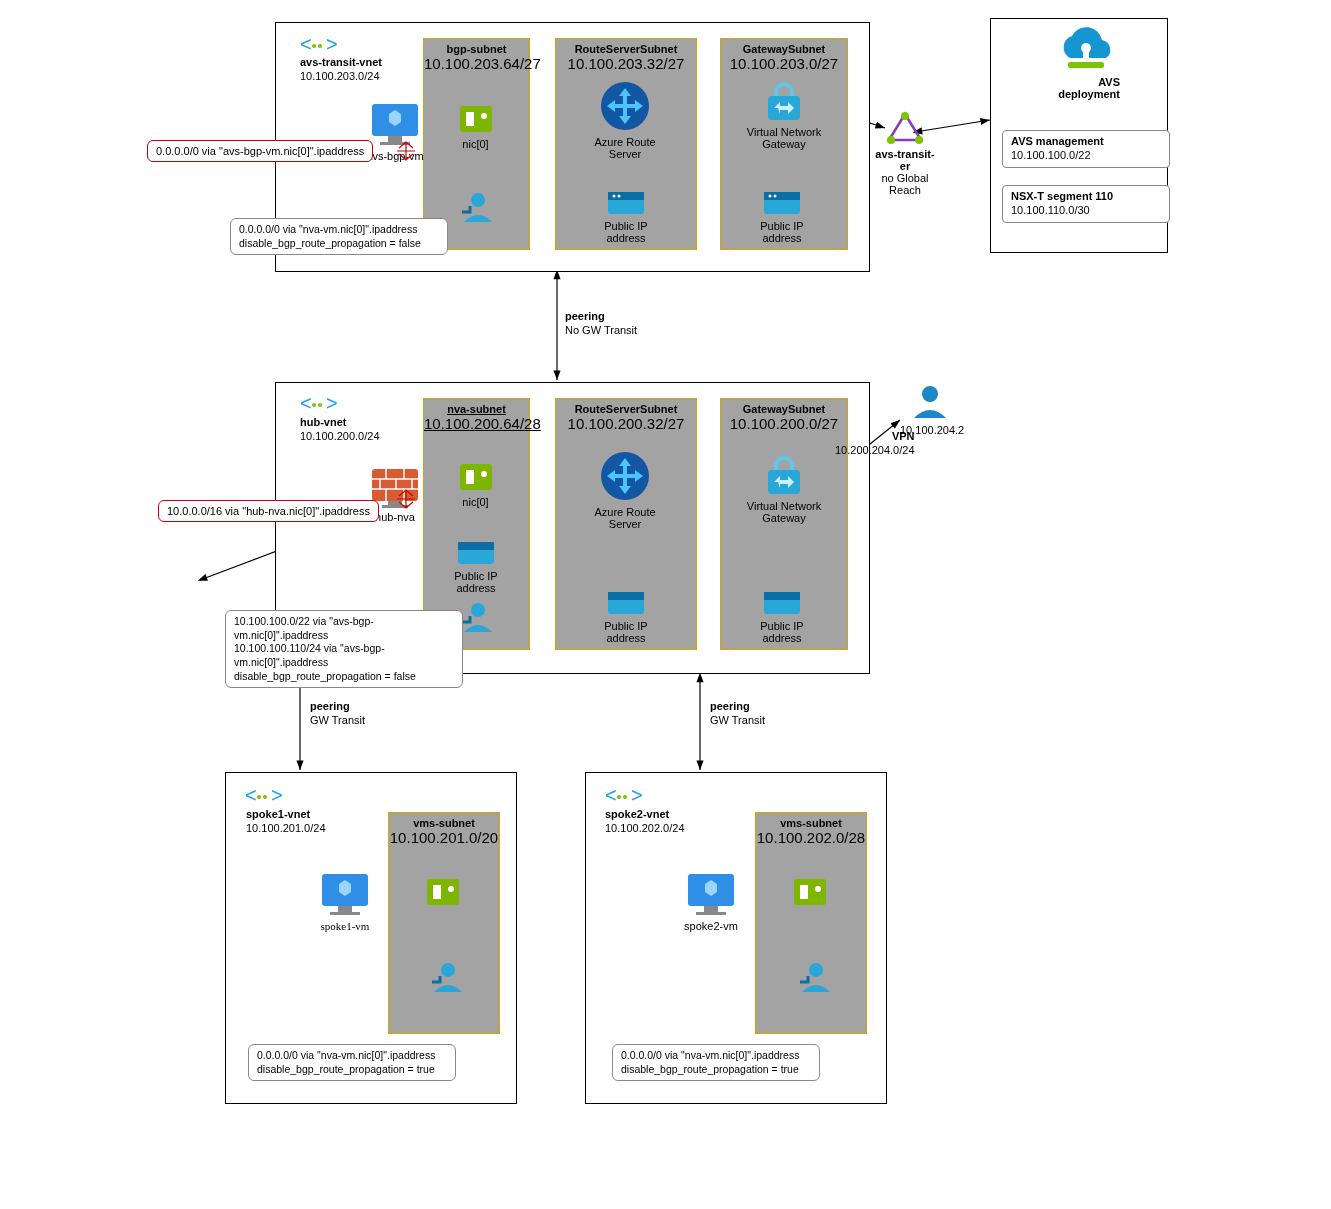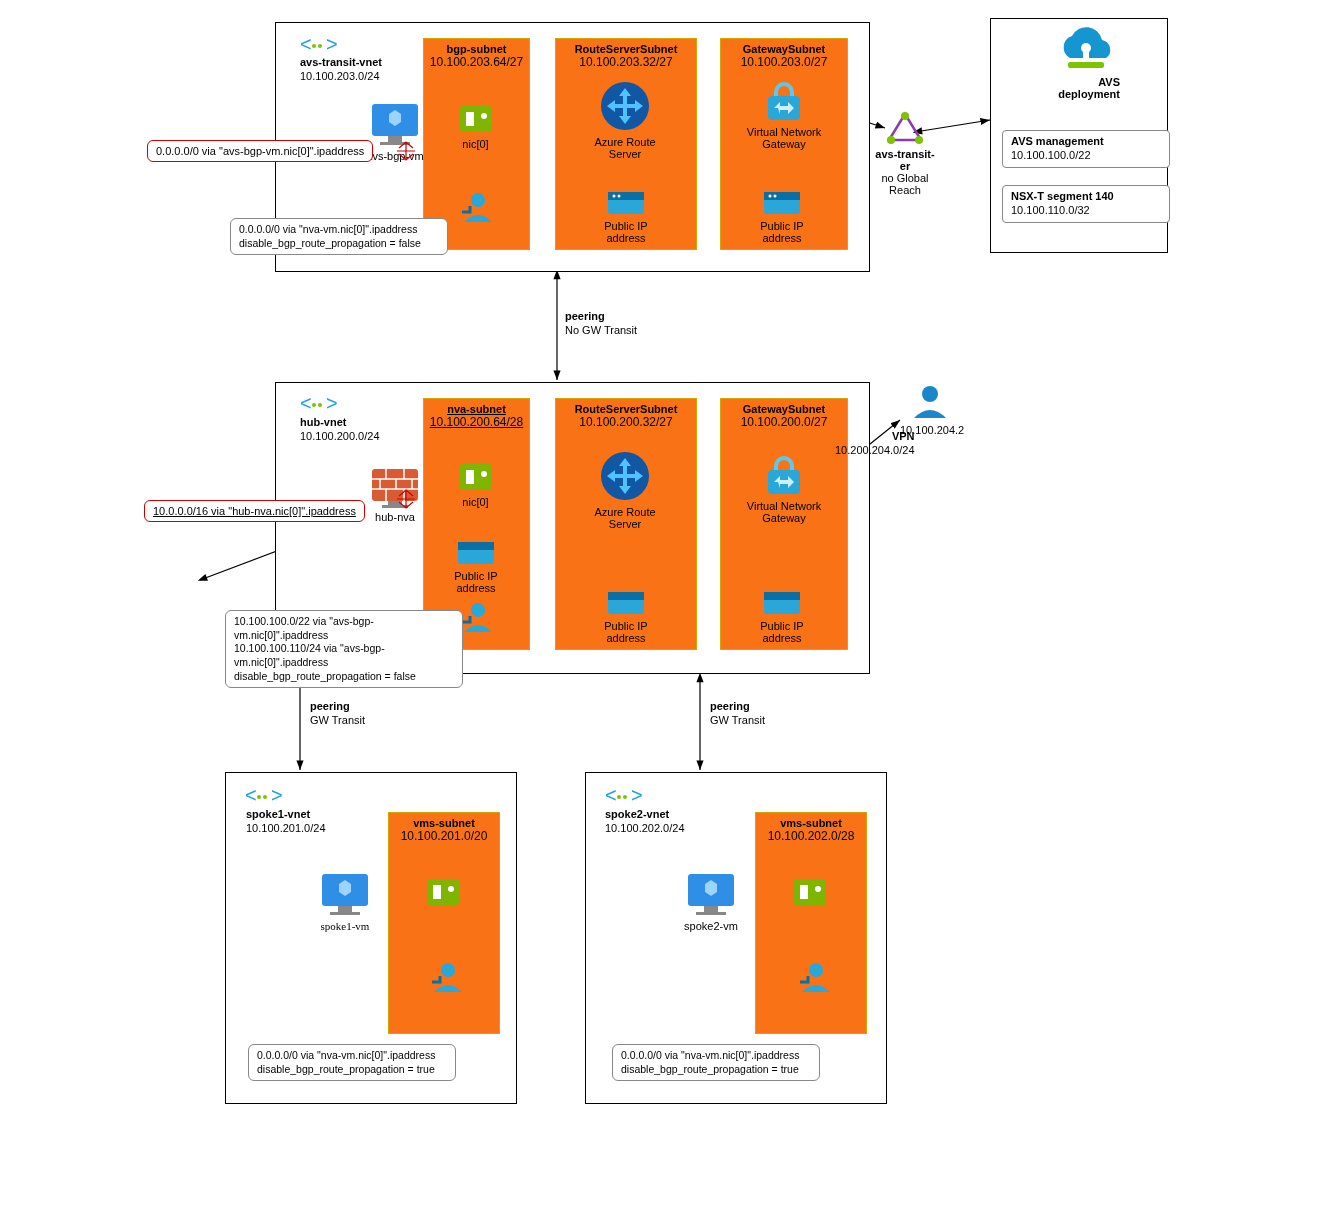--- a/index.html
+++ b/index.html
@@ -1,20 +1,20 @@
 <!DOCTYPE html>
 <html><head>
 <meta charset="utf-8">
 <style>
   html,body{margin:0;padding:0;background:#fff;font-family:Arial,Helvetica,sans-serif;font-size:12px;color:#000;}
   .canvas{position:relative;width:1331px;height:1209px;}
   .box{position:absolute;border:1px solid #000;background:#fff;}
-  .subnet{position:absolute;border:1px solid #d8a400;background:#f97316;text-align:center;}
+  .subnet{position:absolute;border:1px solid #d8a400;background:#a3a3a3;text-align:center;}
   .subnet .title{font-weight:bold;margin-top:4px;font-size:11px;}
-  .subnet .sub{font-size:12px;}
+  .subnet .sub{font-size:15px;}
   .label{position:absolute;font-size:11px;line-height:1.25em;}
   .label b{font-weight:bold;}
   .callout{position:absolute;border:1px solid #c00;border-radius:6px;padding:4px 8px;font-size:11px;background:#fff;}
   .callout2{position:absolute;border:1px solid #888;border-radius:6px;padding:4px 8px;font-size:10.5px;background:#fff;line-height:1.3em;}
   .info{position:absolute;border:1px solid #888;border-radius:4px;padding:4px 8px;font-size:11px;background:#fff;line-height:1.25em;}
   .iconlbl{position:absolute;text-align:center;font-size:11px;}
   svg{overflow:visible;}
 </style>
 </head>
 <body>
@@ -170,22 +170,22 @@
         <rect x="33" y="23" width="6" height="10" fill="#fff"></rect>
       <rect x="18" y="34" width="36" height="6" rx="2" fill="#7dc400"></rect>
     </svg>
     <div><b>AVS deployment</b></div>
   </div>
   <div class="info" style="left:1002px;top:130px;width:150px;">
     <b>AVS management</b><br>
     <span>10.100.100.0/22</span>
   </div>
   <div class="info" style="left:1002px;top:185px;width:150px;">
-    <b>NSX-T segment 140</b><br>
-    <span>10.100.110.0/32</span>
+    <b>NSX-T segment 110</b><br>
+    <span>10.100.110.0/30</span>
   </div>
 
   <div class="label" style="left:565px;top:310px;">
     <b>peering</b><br>
     <span>No GW Transit</span>
   </div>
 
   <div class="box" style="left:275px;top:382px;width:593px;height:290px;"></div>
   <div class="label" style="left:300px;top:394px;">
     <svg width="36" height="22">
@@ -280,21 +280,21 @@
     <div style="line-height:1.1em">Virtual Network Gateway</div>
   </div>
   <div class="iconlbl" style="left:750px;top:590px;width:64px;">
     <svg width="40" height="28">
         <rect x="2" y="2" width="36" height="22" rx="3" fill="#29a7d9"></rect>
         <rect x="2" y="2" width="36" height="8" fill="#0b6fa4"></rect>
       </svg>
     <div>Public IP address</div>
   </div>
 
-  <div class="callout" style="left:144px;top:500px;text-decoration:underline;">10.0.0.0/16 via "hub-nva.nic[0]".ipaddress</div>
+  <div class="callout" style="left:158px;top:500px;">10.0.0.0/16 via "hub-nva.nic[0]".ipaddress</div>
   <div style="position:absolute;left:395px;top:488px;">
     <svg width="22" height="22">
         <path d="M11 2 L11 20 M4 8 L11 2 L18 8 M4 14 L11 20 L18 14 M2 11 L20 11" stroke="#c00" stroke-width="1.2" fill="none"></path>
       </svg>
   </div>
   <div class="callout2" style="left:225px;top:610px;width:220px;">
     <span>10.100.100.0/22 via "avs-bgp-vm.nic[0]".ipaddress</span><br>
     <span>10.100.100.110/24 via "avs-bgp-vm.nic[0]".ipaddress</span><br>
     <span>disable_bgp_route_propagation = false</span>
   </div>

